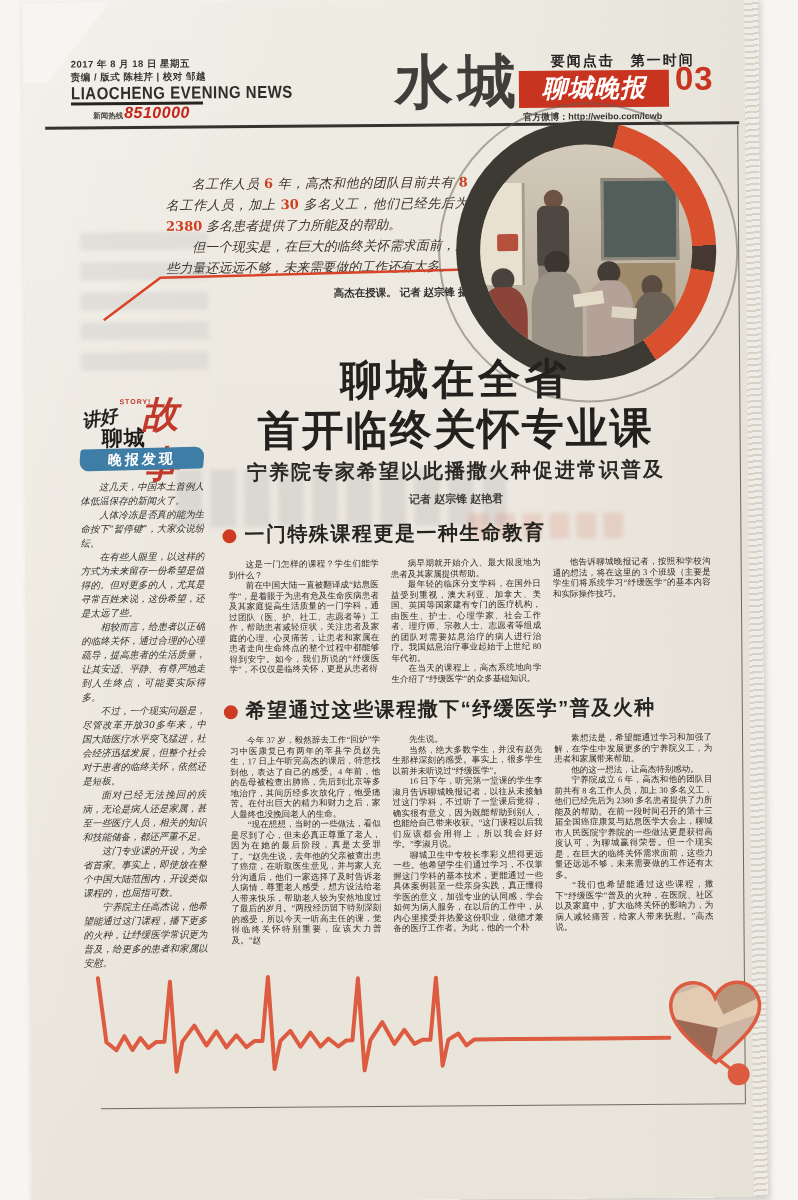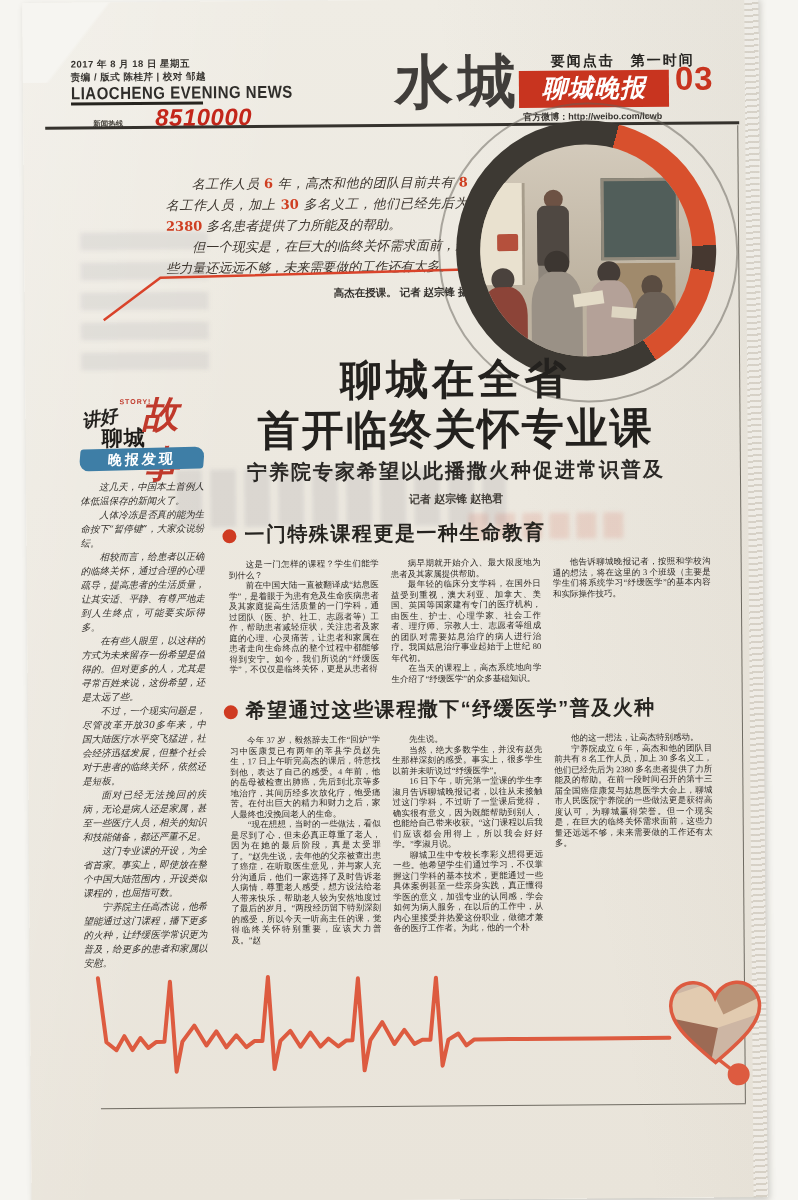--- a/index.html
+++ b/index.html
@@ -18,21 +18,21 @@
   .corner-cut{position:absolute;left:0;top:0;width:150px;height:80px;
     background:linear-gradient(128deg,#f6f5f1 40%,rgba(246,245,241,0) 42%);}
   .edge-crinkle{position:absolute;right:0;top:0;width:14px;height:100%;
     background:repeating-linear-gradient(175deg,rgba(140,130,115,.18) 0 2px,rgba(255,255,255,.35) 2px 6px);}
   
   .mh-small{position:absolute;font-size:9.5px;font-weight:700;color:#36332f;letter-spacing:.5px;}
   .eng{position:absolute;left:48px;top:82px;font-size:15px;font-weight:800;color:#2f2d2a;letter-spacing:.5px;transform:scaleY(1.15);}
   .eng-bar{position:absolute;left:48px;top:100px;width:132px;height:3px;background:#26241f;}
   .hotline{position:absolute;left:70px;top:102px;}
   .hotline .lbl{font-size:7.5px;color:#4a463f;font-weight:700;margin-right:1px;}
-  .hotline .num{font-size:24px;font-weight:800;font-style:italic;color:#c3261a;letter-spacing:.5px;margin-left:31px;}
+  .hotline .num{font-size:16px;font-weight:800;font-style:italic;color:#c3261a;letter-spacing:.5px;}
   .shuicheng{position:absolute;left:372px;top:44px;font-size:58px;font-weight:900;color:#403d3a;letter-spacing:5px;font-family:Liberation Serif, serif;}
   .tagline{position:absolute;left:528px;top:54px;font-size:14px;font-weight:800;color:#262421;letter-spacing:2px;}
   .badge{position:absolute;left:496px;top:72px;width:150px;height:37px;background:#c8341f;color:#fff;
     font-family:"DejaVu Serif",serif;font-style:italic;font-weight:700;font-size:25px;line-height:36px;text-align:center;letter-spacing:1px;}
   .pageno{position:absolute;left:652px;top:62px;font-size:33px;font-weight:900;color:#c8341f;letter-spacing:1px;}
   .weibo{position:absolute;left:500px;top:112px;font-size:9px;font-weight:700;color:#36332f;}
   .mh-rule{position:absolute;left:22px;top:124px;width:694px;height:3px;background:#35322d;}
   
   .frame-right{position:absolute;left:714px;top:128px;width:1px;height:978px;background:#6e6a61;}
   .frame-bottom{position:absolute;left:70px;top:1106px;width:645px;height:1px;background:#6e6a61;}
@@ -180,22 +180,22 @@
       <span class="lg1">讲好</span>
       <span class="lgstory">STORY!</span>
       <span class="lg2">聊城</span>
       <span class="lg3">故事</span>
       <span class="lgband">晚报发现</span>
     </div>
 
     <div class="sidecol">
       <p>这几天，中国本土首例人体低温保存的新闻火了。</p>
       <p>人体冷冻是否真的能为生命按下“暂停键”，大家众说纷纭。</p>
+      <p>在有些人眼里，以这样的方式为未来留存一份希望是值得的。但对更多的人，尤其是寻常百姓来说，这份希望，还是太远了些。</p>
       <p>相较而言，给患者以正确的临终关怀，通过合理的心理疏导，提高患者的生活质量，让其安适、平静、有尊严地走到人生终点，可能要实际得多。</p>
-      <p>在有些人眼里，以这样的方式为未来留存一份希望是值得的。但对更多的人，尤其是寻常百姓来说，这份希望，还是太远了些。</p>
       <p>不过，一个现实问题是，尽管改革开放30多年来，中国大陆医疗水平突飞猛进，社会经济迅猛发展，但整个社会对于患者的临终关怀，依然还是短板。</p>
       <p>面对已经无法挽回的疾病，无论是病人还是家属，甚至一些医疗人员，相关的知识和技能储备，都还严重不足。</p>
       <p>这门专业课的开设，为全省首家。事实上，即使放在整个中国大陆范围内，开设类似课程的，也屈指可数。</p>
       <p>宁养院主任高杰说，他希望能通过这门课程，播下更多的火种，让纾缓医学常识更为普及，给更多的患者和家属以安慰。</p>
     </div>
 
     <div class="sec-dot" style="left:196px;top:528px;"></div>
     <div class="sec-title" style="left:218px;top:520px;">一门特殊课程更是一种生命教育</div>
     <div class="col" style="left:202px;top:558px;width:150px;height:132px;">
       <p>这是一门怎样的课程？学生们能学到什么？</p>
@@ -216,22 +216,24 @@
       <p>今年 37 岁，毅然辞去工作“回炉”学习中医康复已有两年的莘县学员赵先生，17 日上午听完高杰的课后，特意找到他，表达了自己的感受。4 年前，他的岳母被检查出肺癌，先后到北京等多地治疗，其间历经多次放化疗，饱受痛苦。在付出巨大的精力和财力之后，家人最终也没挽回老人的生命。</p>
       <p>“现在想想，当时的一些做法，看似是尽到了心，但未必真正尊重了老人，因为在她的最后阶段，真是太受罪了。”赵先生说，去年他的父亲被查出患了癌症，在听取医生意见，并与家人充分沟通后，他们一家选择了及时告诉老人病情，尊重老人感受，想方设法给老人带来快乐，帮助老人较为安然地度过了最后的岁月。“两段经历留下特别深刻的感受，所以今天一听高主任的课，觉得临终关怀特别重要，应该大力普及。”赵</p>
     </div>
     <div class="col" style="left:364px;top:734px;width:150px;height:242px;">
       <p>先生说。</p>
       <p>当然，绝大多数学生，并没有赵先生那样深刻的感受。事实上，很多学生以前并未听说过“纾缓医学”。</p>
       <p>16 日下午，听完第一堂课的学生李淑月告诉聊城晚报记者，以往从未接触过这门学科，不过听了一堂课后觉得，确实很有意义，因为既能帮助到别人，也能给自己带来收获。“这门课程以后我们应该都会用得上，所以我会好好学。”李淑月说。</p>
       <p>聊城卫生中专校长李彩义想得更远一些。他希望学生们通过学习，不仅掌握这门学科的基本技术，更能通过一些具体案例甚至一些亲身实践，真正懂得学医的意义，加强专业的认同感，学会如何为病人服务，在以后的工作中，从内心里接受并热爱这份职业，做德才兼备的医疗工作者。为此，他的一个朴</p>
     </div>
     <div class="col" style="left:526px;top:734px;width:158px;height:242px;">
+      <p>素想法是，希望能通过学习和加强了解，在学生中发展更多的宁养院义工，为患者和家属带来帮助。</p>
       <p>他的这一想法，让高杰特别感动。</p>
       <p>宁养院成立 6 年，高杰和他的团队目前共有 8 名工作人员，加上 30 多名义工，他们已经先后为 2380 多名患者提供了力所能及的帮助。在前一段时间召开的第十三届全国癌症康复与姑息医学大会上，聊城市人民医院宁养院的一些做法更是获得高度认可，为聊城赢得荣誉。但一个现实是，在巨大的临终关怀需求面前，这些力量还远远不够，未来需要做的工作还有太多。</p>
+      <p>“我们也希望能通过这些课程，撒下“纾缓医学”普及的火种，在医院、社区以及家庭中，扩大临终关怀的影响力，为病人减轻痛苦，给家人带来抚慰。”高杰说。</p>
     </div>
 
     <svg class="ekg" width="580" height="115" viewBox="0 0 580 115">
       <polyline fill="none" stroke="#dd5b40" stroke-width="4" stroke-linejoin="round" stroke-linecap="round" points="4,4 12,68 22,76 30,62 38,76 46,64 54,74 62,68 70,68 76,8 82,98 88,68 100,52 112,72 122,58 132,74 142,62 152,74 160,68 168,68 174,4 180,96 186,68 196,58 206,74 216,60 226,74 234,66 244,74 252,68 258,68 264,6 270,98 276,68 288,50 300,72 310,58 320,72 328,68 336,68 342,6 348,94 354,68 364,62 372,74 380,68 430,68 500,68 575,68"></polyline>
     </svg>
     <svg class="heartbox" width="110" height="120" viewBox="0 0 110 120">
       <defs>
         <clipPath id="heartclip">
           <path d="M55,30 C48,12 20,8 12,30 C4,52 30,74 55,95 C80,74 106,52 98,30 C90,8 62,12 55,30 Z"></path>
         </clipPath>

